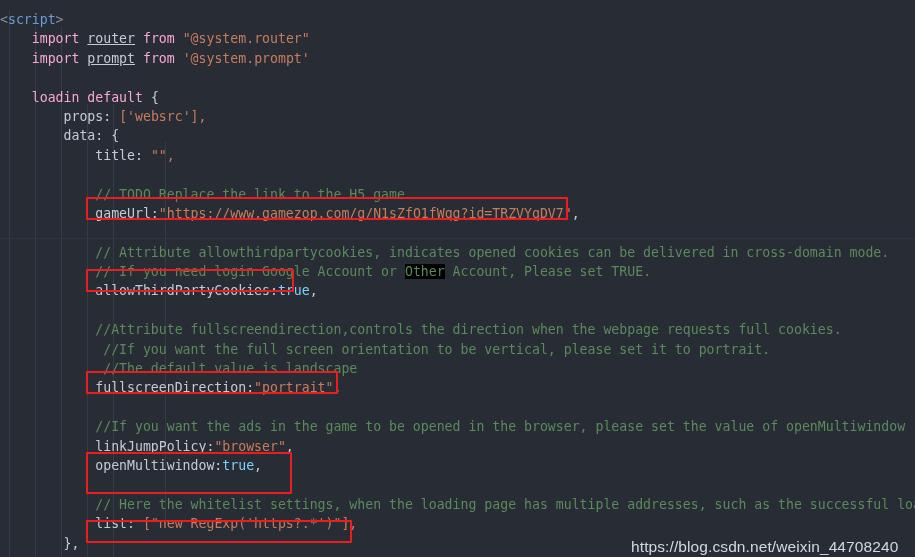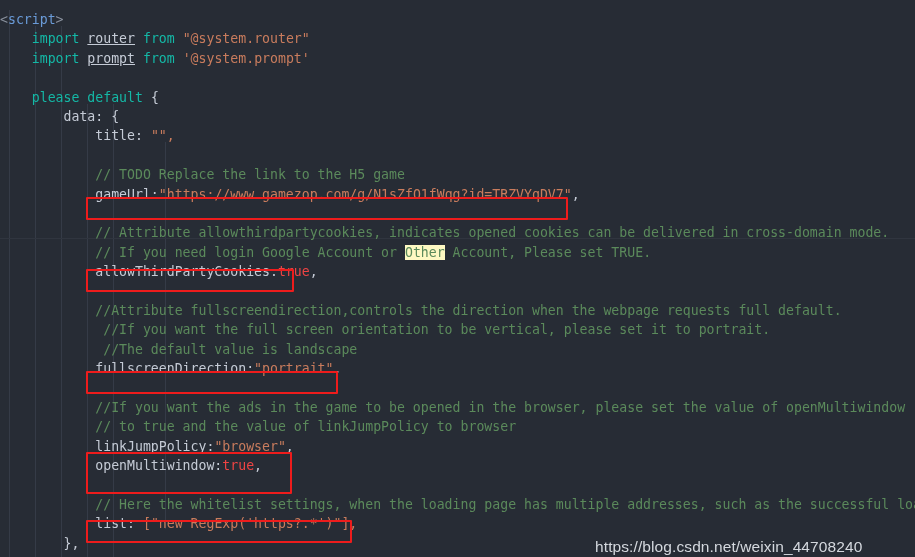--- a/index.html
+++ b/index.html
@@ -56,29 +56,29 @@
     line-height: 19.4px;
     font-size: 13.2px;
     white-space: pre;
     color: #c5cbd6;
     letter-spacing: 0px;
   }
 
   
   .tag-punc   { color: #8a919e; }
   .tag-name   { color: #6a9bd8; }
-  .kw         { color: #14b8a6; }
+  .kw         { color: #f9a8d4; }
   .ident      { color: #c5cbd6; text-decoration: underline; }
   .prop       { color: #c5cbd6; }
   .str        { color: #c97c5d; }
-  .bool       { color: #ef4444; }
+  .bool       { color: #7dd3fc; }
   .comment    { color: #5b8a5b; }
   .punc       { color: #c5cbd6; }
   .brace      { color: #c5cbd6; }
-  .sel-hl     { background: #fef9c3; }
+  .sel-hl     { background: #000000; }
 
   
   .annot {
     position: absolute;
     border: 2px solid #ee1c1c;
     box-sizing: border-box;
     z-index: 5;
     pointer-events: none;
     border-radius: 1px;
   }
@@ -110,22 +110,23 @@
   <div class="code">
 
     <div class="line"><span class="tag-punc">&lt;</span><span class="tag-name">script</span><span class="tag-punc">&gt;</span></div>
 
     <div class="line">    <span class="kw">import</span> <span class="ident">router</span> <span class="kw">from</span> <span class="str">"@system.router"</span></div>
 
     <div class="line">    <span class="kw">import</span> <span class="ident">prompt</span> <span class="kw">from</span> <span class="str">'@system.prompt'</span></div>
 
     <div class="line">&nbsp;</div>
 
-    <div class="line">    <span class="kw">please</span> <span class="kw">default</span> <span class="brace">{</span></div>
+    <div class="line">    <span class="kw">loadin</span> <span class="kw">default</span> <span class="brace">{</span></div>
 
+    <div class="line">        <span class="prop">props:</span> <span class="str">['websrc'],</span></div>
 
     <div class="line">        <span class="prop">data:</span> <span class="brace">{</span></div>
 
     <div class="line">            <span class="prop">title:</span> <span class="str">"",</span></div>
 
     <div class="line">&nbsp;</div>
 
     <div class="line">            <span class="comment">// TODO Replace the link to the H5 game</span></div>
 
     <div class="line">            <span class="prop">gameUrl:</span><span class="str">"https://www.gamezop.com/g/N1sZfO1fWqg?id=TRZVYqDV7"</span><span class="punc">,</span></div>
@@ -133,33 +134,32 @@
     <div class="line">&nbsp;</div>
 
     <div class="line">            <span class="comment">// Attribute allowthirdpartycookies, indicates opened cookies can be delivered in cross-domain mode.</span></div>
 
     <div class="line">            <span class="comment">// If you need login Google Account or </span><span class="comment sel-hl">Other</span><span class="comment"> Account, Please set TRUE.</span></div>
 
     <div class="line">            <span class="prop">allowThirdPartyCookies:</span><span class="bool">true</span><span class="punc">,</span></div>
 
     <div class="line">&nbsp;</div>
 
-    <div class="line">            <span class="comment">//Attribute fullscreendirection,controls the direction when the webpage requests full default.</span></div>
+    <div class="line">            <span class="comment">//Attribute fullscreendirection,controls the direction when the webpage requests full cookies.</span></div>
 
     <div class="line">             <span class="comment">//If you want the full screen orientation to be vertical, please set it to portrait.</span></div>
 
     <div class="line">             <span class="comment">//The default value is landscape</span></div>
 
     <div class="line">            <span class="prop">fullscreenDirection:</span><span class="str">"portrait"</span><span class="punc">,</span></div>
 
     <div class="line">&nbsp;</div>
 
     <div class="line">            <span class="comment">//If you want the ads in the game to be opened in the browser, please set the value of openMultiwindow</span></div>
 
-    <div class="line">            <span class="comment">// to true and the value of linkJumpPolicy to browser</span></div>
 
     <div class="line">            <span class="prop">linkJumpPolicy:</span><span class="str">"browser"</span><span class="punc">,</span></div>
 
     <div class="line">            <span class="prop">openMultiwindow:</span><span class="bool">true</span><span class="punc">,</span></div>
 
     <div class="line">&nbsp;</div>
 
     <div class="line">            <span class="comment">// Here the whitelist settings, when the loading page has multiple addresses, such as the successful loadin</span></div>
 
     <div class="line">            <span class="prop">list:</span> <span class="str">["new RegExp('https?.*')"],</span></div>
@@ -167,15 +167,15 @@
     <div class="line">        <span class="brace">},</span></div>
 
   </div>
 
   <div class="annot" style="left:86px;top:187px;width:482px;height:23px"></div>
   <div class="annot" style="left:86px;top:259px;width:208px;height:23px"></div>
   <div class="annot" style="left:86px;top:361px;width:252px;height:23px"></div>
   <div class="annot" style="left:86px;top:442px;width:206px;height:42px"></div>
   <div class="annot" style="left:86px;top:510px;width:266px;height:23px"></div>
 
-  <div class="watermark" style="left:595px;top:528px">https://blog.csdn.net/weixin_44708240</div>
+  <div class="watermark" style="left:631px;top:528px">https://blog.csdn.net/weixin_44708240</div>
 
 </div>
 
 </body></html>

